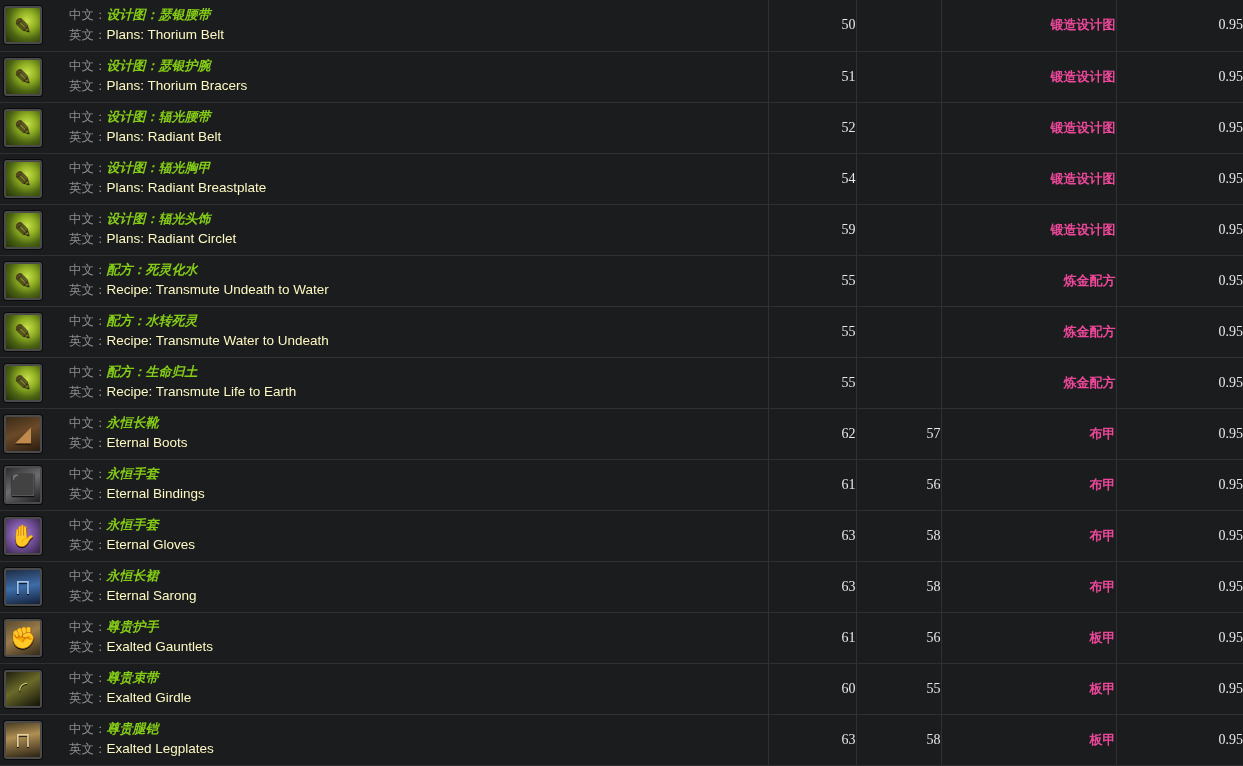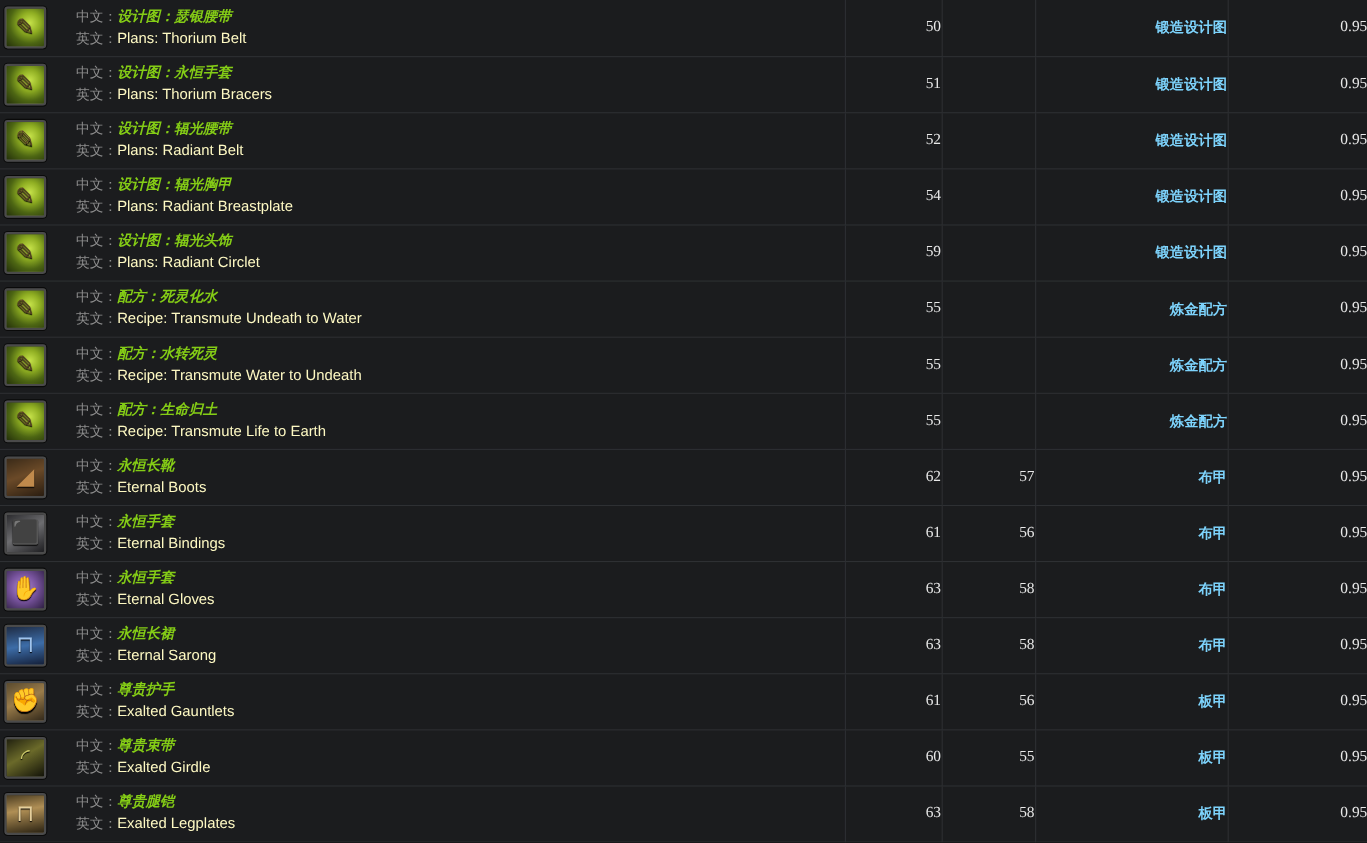--- a/index.html
+++ b/index.html
@@ -120,21 +120,21 @@
   .cell-center {
     text-align: right;
     color: #e8e8e8;
     font-size: 14px;
     font-family: "Liberation Serif", "DejaVu Serif", serif;
   }
   .cell-center.cjk {
     font-family: "Liberation Sans", "DejaVu Sans", sans-serif;
     font-size: 13px;
     font-weight: bold;
-    color: #7dd3fc;
+    color: #ec4899;
   }
 </style>
 </head>
 <body>
 
 <table class="item-table">
   <colgroup>
     <col class="c-name">
       <col class="c-lvl">
       <col class="c-req">
@@ -159,21 +159,21 @@
         <td class="cell-center cjk">锻造设计图</td>
         <td class="cell-center col-last">0.95</td>
       </tr>
       <tr class="item-row">
         <td>
           <div class="name-cell-inner">
             <span class="icon ic-plans">
               <span class="glyph">✎</span>
             </span>
             <span class="name-text">
-              <div class="name-line"><span class="label-cn">中文：</span><span class="val-green">设计图：永恒手套</span></div>
+              <div class="name-line"><span class="label-cn">中文：</span><span class="val-green">设计图：瑟银护腕</span></div>
               <div class="name-line"><span class="label-cn">英文：</span><span class="val-green-en">Plans: Thorium Bracers</span></div>
             </span>
           </div>
         </td>
         <td class="cell-center">51</td>
         <td class="cell-center"></td>
         <td class="cell-center cjk">锻造设计图</td>
         <td class="cell-center col-last">0.95</td>
       </tr>
       <tr class="item-row">

